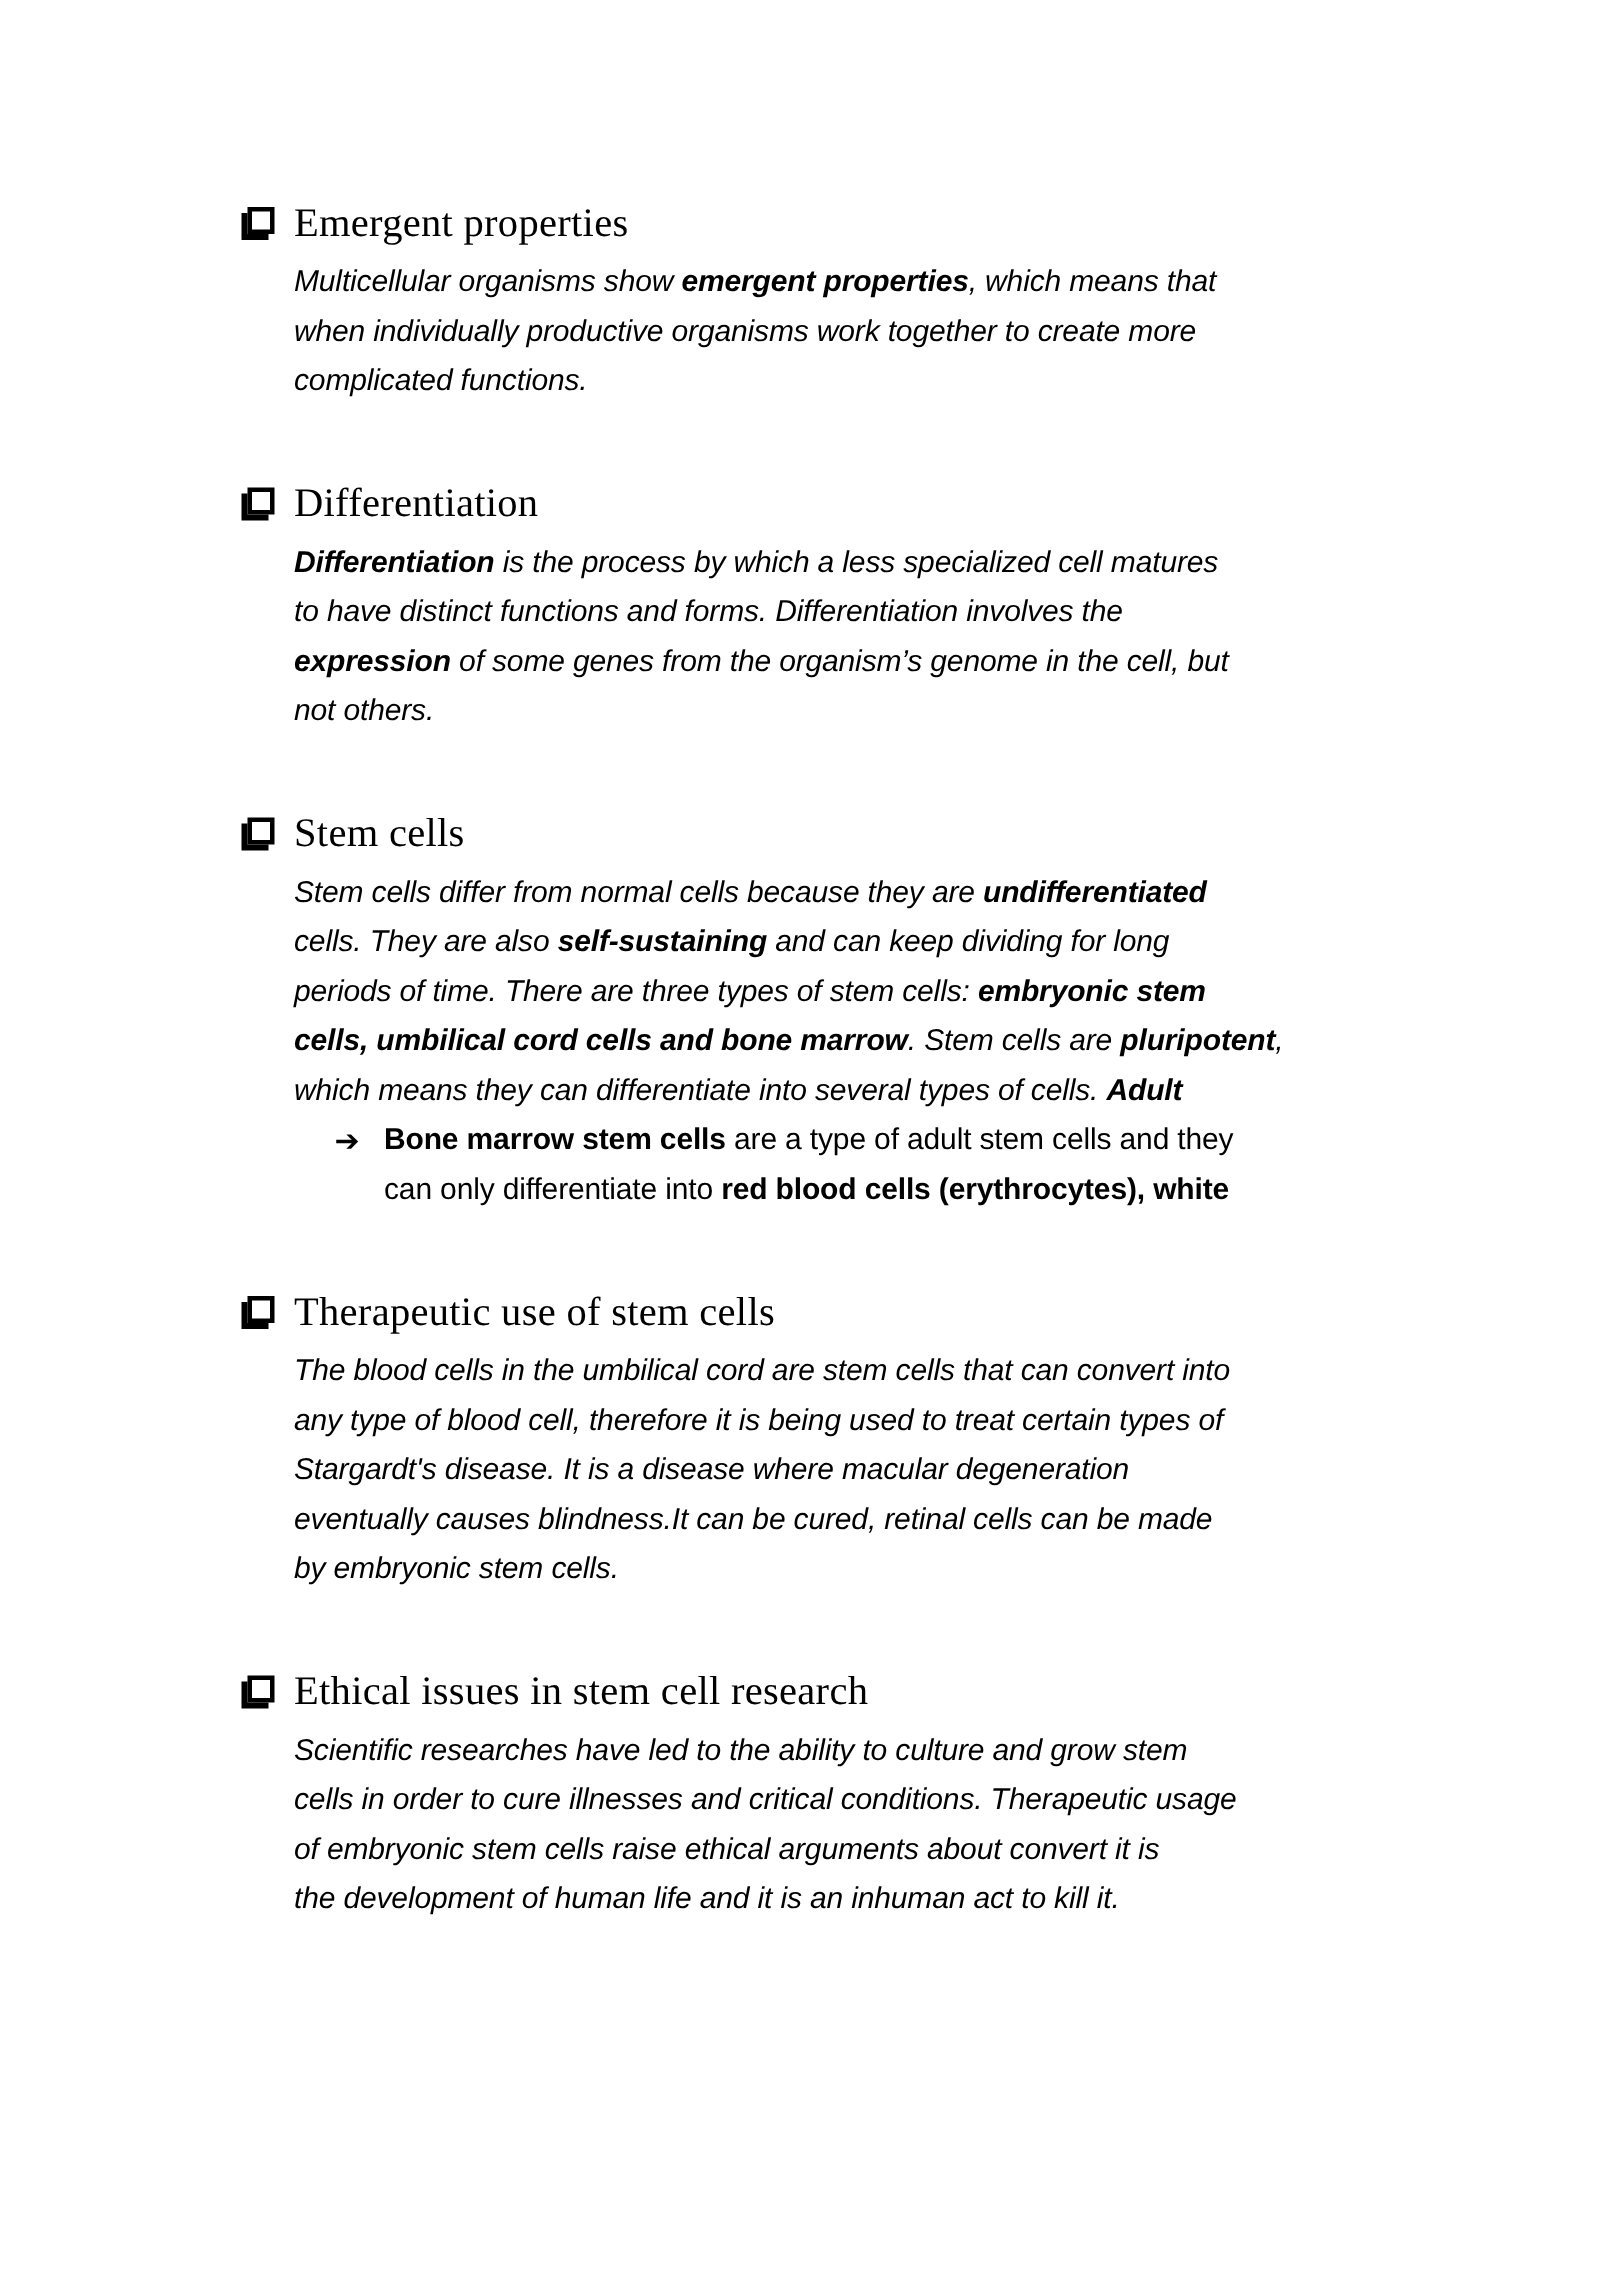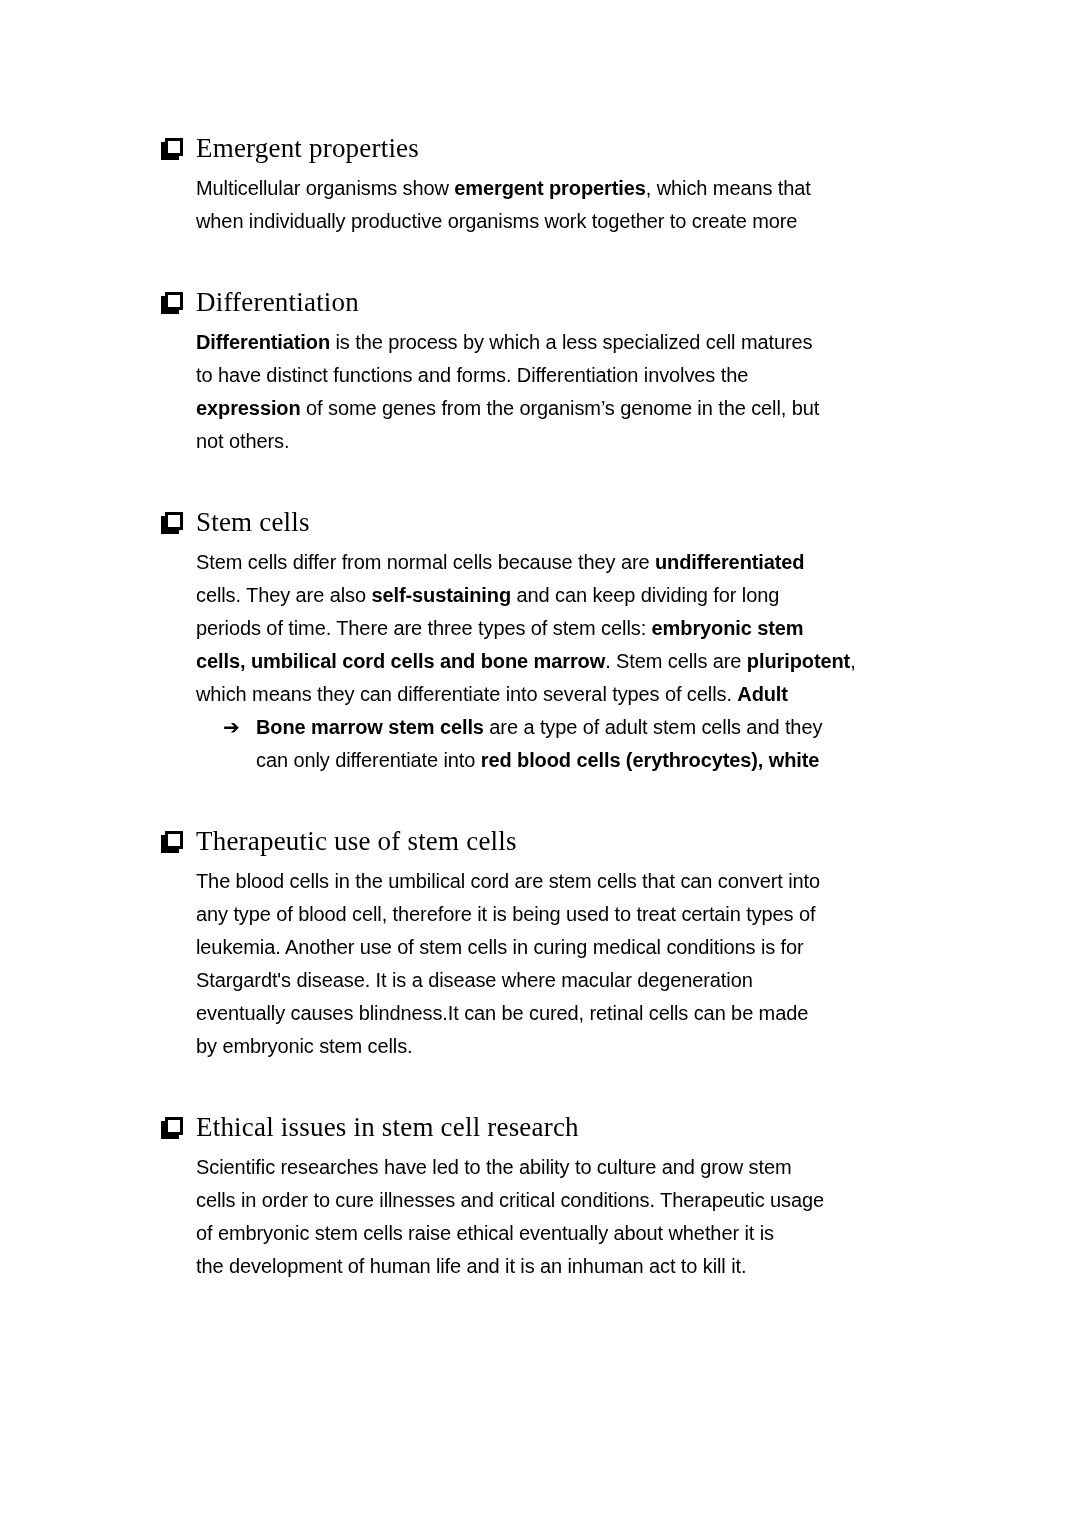--- a/index.html
+++ b/index.html
@@ -44,21 +44,21 @@
     margin-left: 2px;
   }
   .h {
     font-family: "Liberation Serif", "DejaVu Serif", serif;
     font-weight: 400;
     font-size: 27px;
     line-height: 36px;
     letter-spacing: 0.2px;
     margin: 0;
   }
-  .body { margin-left: 33px; }
+  .body { margin-left: 33px; font-style: italic; }
   .line {
     font-size: 20px;
     line-height: 33px;
     white-space: pre;
     letter-spacing: -0.1px;
   }
   .b { font-weight: 700; }
   .sub {
     display: flex;
     margin-left: 60px;
@@ -78,20 +78,21 @@
 <div class="page">
 
   <section class="sec">
     <div class="h-row">
       <span class="bullet"><span class="sq"></span></span>
       <h2 class="h">Emergent properties</h2>
     </div>
     <div class="body">
         <div class="line"><span>Multicellular organisms show </span><span class="b">emergent properties</span><span>, which means that</span></div>
         <div class="line"><span>when individually productive organisms work together to create more</span></div>
+        <div class="line"><span>complicated functions.</span></div>
       </div>
   </section>
 
   <section class="sec">
     <div class="h-row">
       <span class="bullet"><span class="sq"></span></span>
       <h2 class="h">Differentiation</h2>
     </div>
     <div class="body">
         <div class="line"><span class="b">Differentiation</span><span> is the process by which a less specialized cell matures</span></div>
@@ -123,33 +124,32 @@
   </section>
 
   <section class="sec">
     <div class="h-row">
       <span class="bullet"><span class="sq"></span></span>
       <h2 class="h">Therapeutic use of stem cells</h2>
     </div>
     <div class="body">
         <div class="line"><span>The blood cells in the umbilical cord are stem cells that can convert into</span></div>
         <div class="line"><span>any type of blood cell, therefore it is being used to treat certain types of</span></div>
-        <div class="line"><span>leukemia. Another use of stem cells in curing medical conditions is for</span></div>
         <div class="line"><span>Stargardt's disease. It is a disease where macular degeneration</span></div>
         <div class="line"><span>eventually causes blindness.It can be cured, retinal cells can be made</span></div>
         <div class="line"><span>by embryonic stem cells.</span></div>
       </div>
   </section>
 
   <section class="sec">
     <div class="h-row">
       <span class="bullet"><span class="sq"></span></span>
       <h2 class="h">Ethical issues in stem cell research</h2>
     </div>
     <div class="body">
         <div class="line"><span>Scientific researches have led to the ability to culture and grow stem</span></div>
         <div class="line"><span>cells in order to cure illnesses and critical conditions. Therapeutic usage</span></div>
-        <div class="line"><span>of embryonic stem cells raise ethical eventually about whether it is</span></div>
+        <div class="line"><span>of embryonic stem cells raise ethical arguments about convert it is</span></div>
         <div class="line"><span>the development of human life and it is an inhuman act to kill it.</span></div>
       </div>
   </section>
 
 </div>
 
 </body></html>

